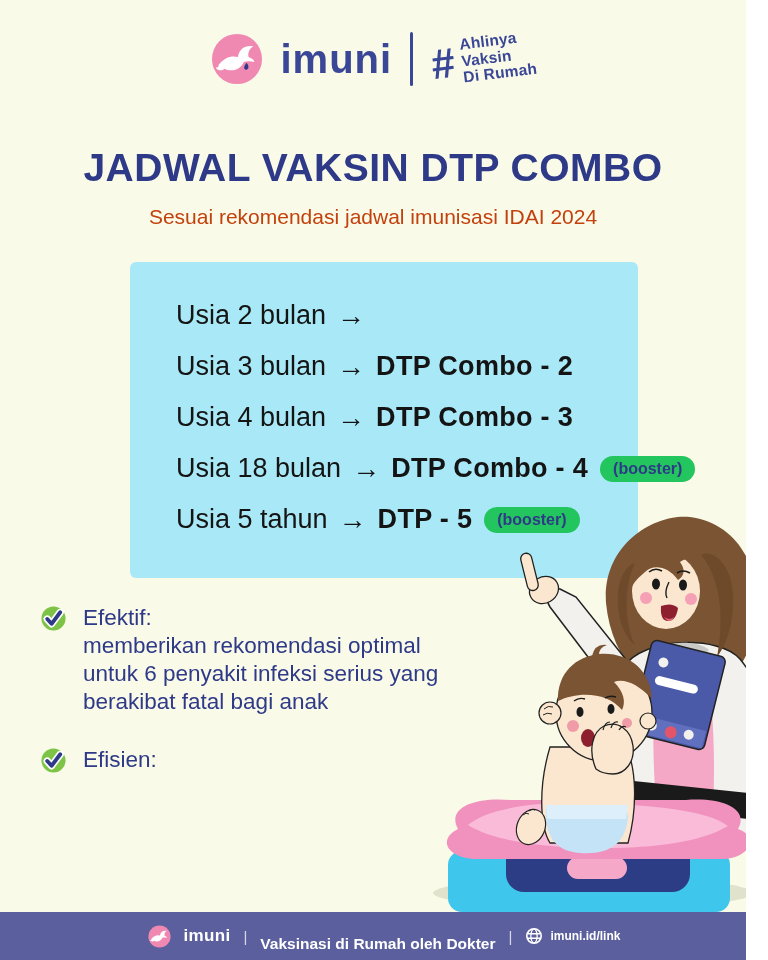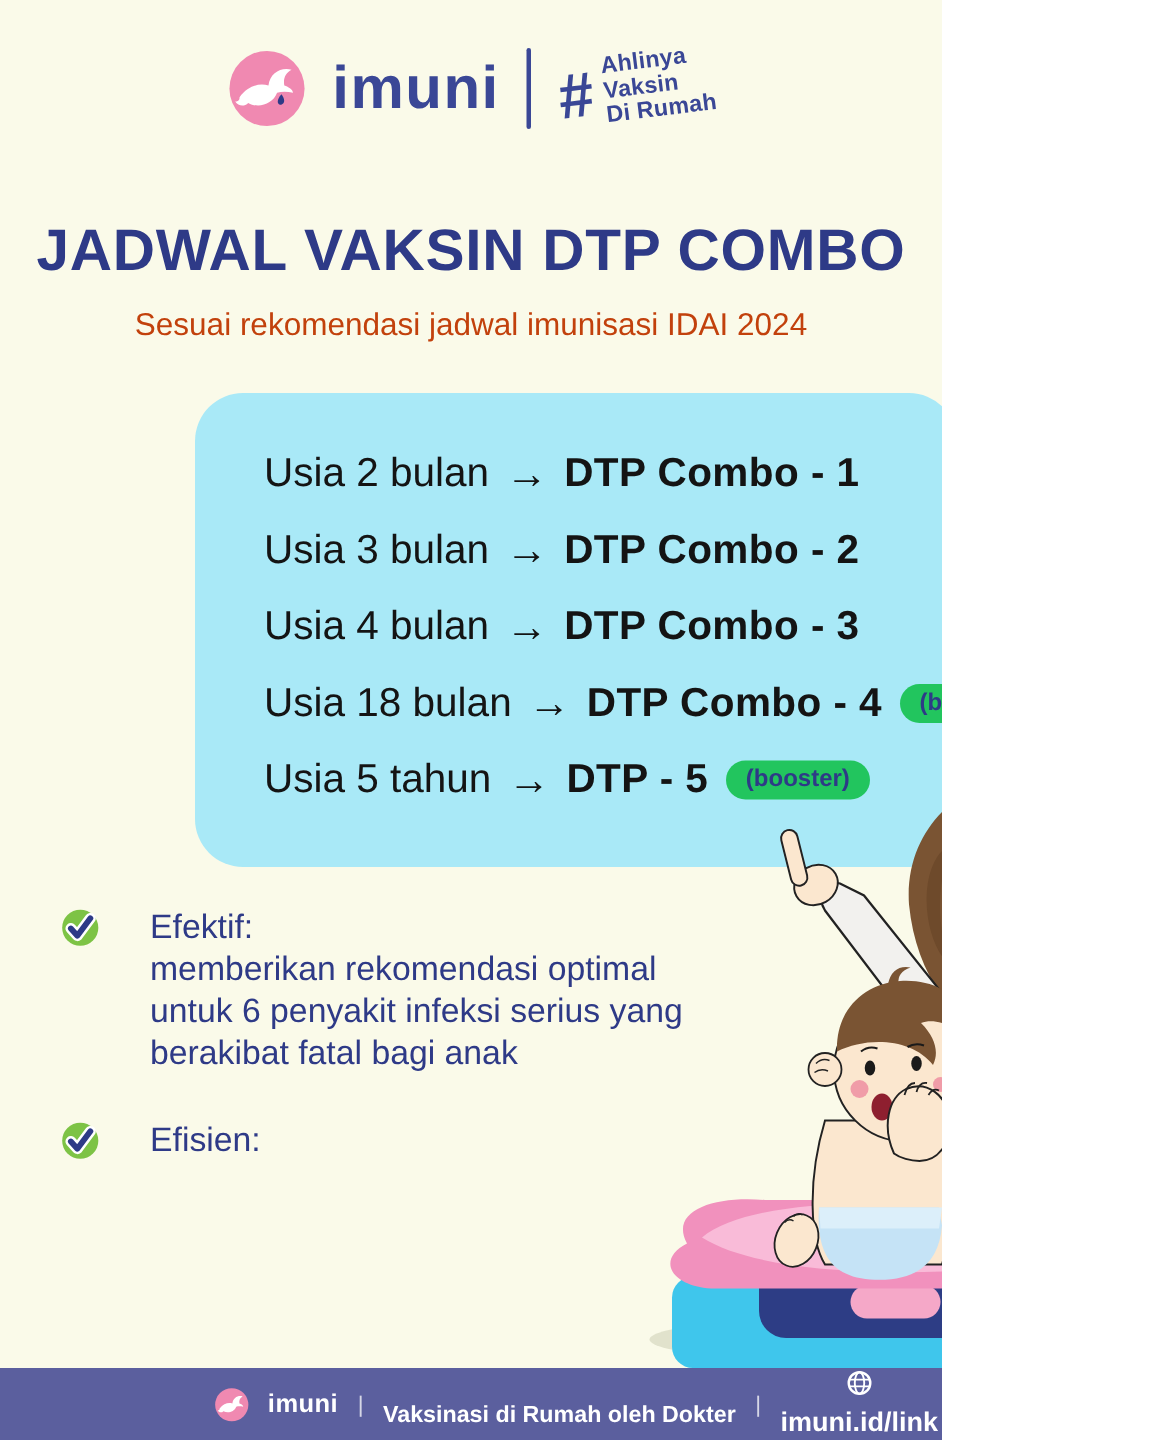--- a/index.html
+++ b/index.html
@@ -1,56 +1,56 @@
 <!DOCTYPE html>
 <html><head>
 <meta charset="utf-8">
 <style>
   html,body{margin:0;padding:0;}
   .page{
-    position:relative;width:628px;height:960px;background:#FAFAE9;
+    position:relative;width:746px;height:960px;background:#FAFAE9;
     overflow:hidden;font-family:"Liberation Sans", sans-serif;
   }
   
   .header{position:absolute;top:32px;left:0;width:100%;display:flex;justify-content:center;align-items:center;gap:18px;}
   .logo-circle{width:52px;height:52px;display:block;}
   .wordmark{font-size:40px;font-weight:800;color:#3A4796;letter-spacing:1px;}
   .header-divider{width:3px;height:54px;background:#3A4796;border-radius:2px;}
   .tagline{display:flex;align-items:center;gap:7px;color:#3A4796;transform:rotate(-7deg);}
   .hash{font-size:42px;font-weight:800;line-height:40px;}
   .tagline-lines{font-size:15.5px;font-weight:800;line-height:16.5px;letter-spacing:.2px;}
   
   .title{position:absolute;top:146px;left:0;width:100%;text-align:center;
     font-size:39px;font-weight:800;color:#2E3A87;letter-spacing:.5px;}
   .subtitle{position:absolute;top:205px;left:0;width:100%;text-align:center;
     font-size:21px;font-weight:500;color:#c2410c;}
   
   .card{position:absolute;left:130px;top:262px;width:508px;height:316px;
-    background:#A9E9F7;border-radius:32px;box-sizing:border-box;
+    background:#A9E9F7;border-radius:6px;box-sizing:border-box;
     padding:28px 0 0 46px;overflow:visible;}
   .row{display:flex;align-items:center;height:51px;font-size:27px;color:#141414;white-space:nowrap;}
   .row .age{font-weight:400;}
   .row .arrow{margin:0 11px;font-size:28px;}
   .row .vaccine{font-weight:800;letter-spacing:.3px;}
   .badge{margin-left:12px;background:#22c55e;color:#2E3A87;font-size:16px;font-weight:600;
     padding:5px 13px;border-radius:15px;line-height:16px;}
   
-  .benefit{position:absolute;left:40px;display:flex;gap:33px;}
+  .benefit{position:absolute;left:40px;display:flex;gap:16px;}
   .benefit.first{top:604px;}
   .benefit.second{top:746px;}
   .check{width:27px;height:27px;flex:0 0 27px;margin-top:1px;}
   .benefit-body{color:#2E3A87;font-size:22.5px;line-height:28px;font-weight:500;}
   
   .footer{position:absolute;left:0;bottom:0;width:768px;height:48px;background:#5B5F9E;
     display:flex;align-items:center;justify-content:center;gap:13px;color:#FFFFFF;}
   .f-logo{width:23px;height:23px;display:block;}
   .f-brand{font-size:17px;font-weight:800;letter-spacing:.3px;}
   .f-div{font-size:15px;opacity:.75;}
   .f-text{font-size:15.5px;font-weight:600;margin-top:16px;}
-  .f-link{display:flex;align-items:center;gap:7px;font-size:18px;font-weight:600;flex-direction:column;}
+  .f-link{display:flex;align-items:center;gap:7px;font-size:12px;font-weight:600;}
   .globe{width:18px;height:18px;display:block;}
   
   .illustration{position:absolute;left:428px;top:505px;width:340px;height:407px;}
 </style>
 </head>
 <body>
 
 <div class="page">
 
   <div class="header">
@@ -71,21 +71,20 @@
     </div>
   </div>
 
   <div class="title">JADWAL VAKSIN DTP COMBO</div>
   <div class="subtitle">Sesuai rekomendasi jadwal imunisasi IDAI 2024</div>
 
   <div class="card">
     <div class="row">
       <span class="age">Usia 2 bulan</span>
       <span class="arrow">→</span>
-      <span class="vaccine">DTP Combo - 1</span>
     </div>
     <div class="row">
       <span class="age">Usia 3 bulan</span>
       <span class="arrow">→</span>
       <span class="vaccine">DTP Combo - 2</span>
     </div>
     <div class="row">
       <span class="age">Usia 4 bulan</span>
       <span class="arrow">→</span>
       <span class="vaccine">DTP Combo - 3</span>

